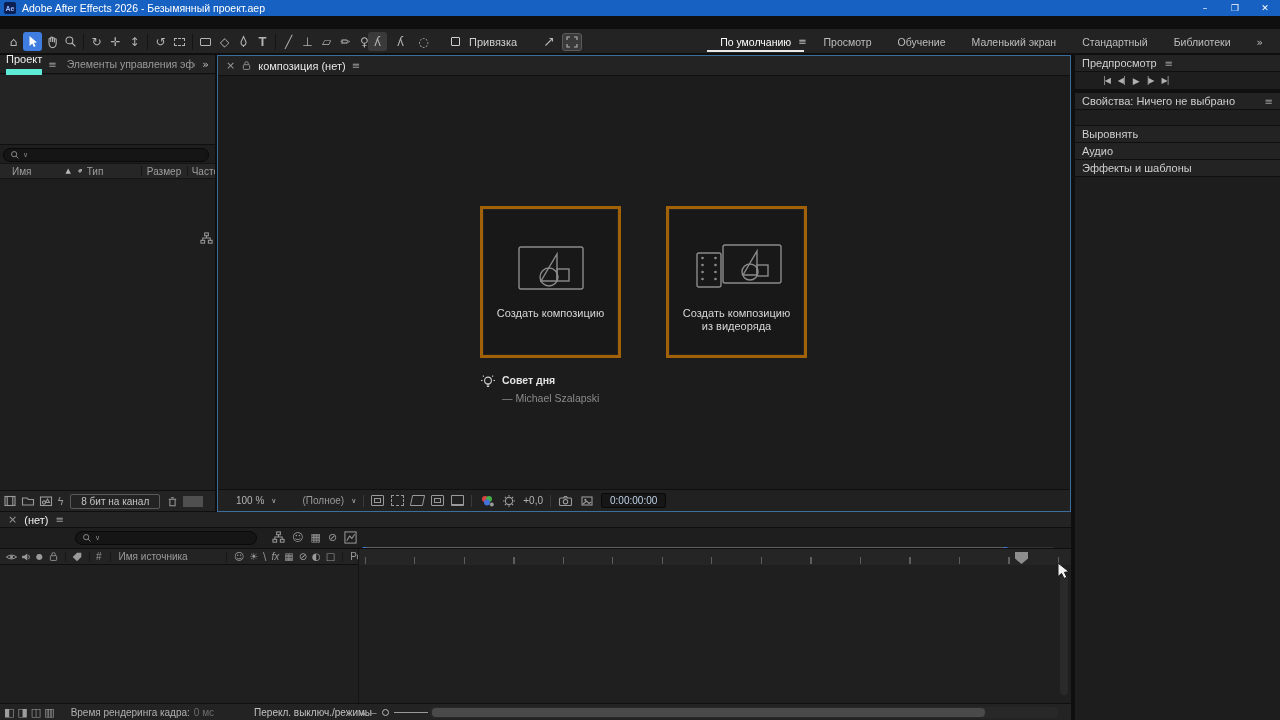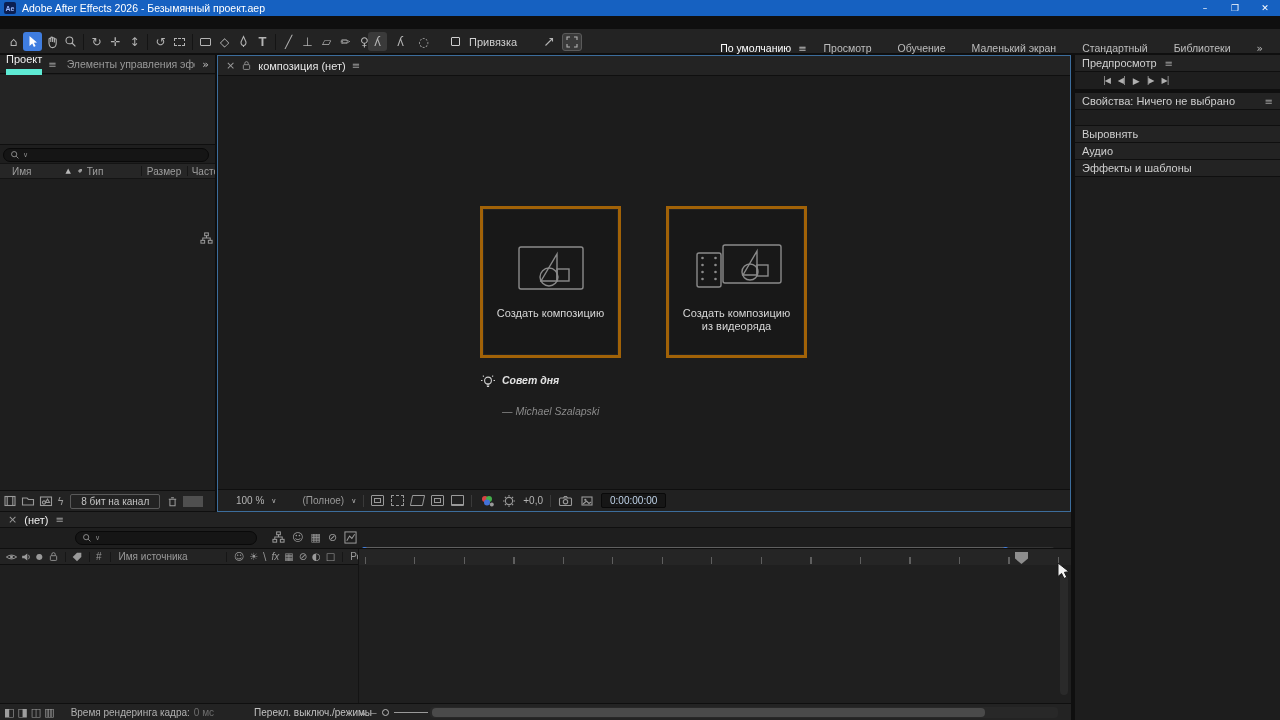--- a/index.html
+++ b/index.html
@@ -33,21 +33,21 @@
   .tool { width:19px; height:19px; display:flex; align-items:center; justify-content:center;
           color:#b4b4b4; font-size:12px; border-radius:3px; }
   .tool.active { background:#3f7de0; color:#fff; }
   .tsep { width:1px; height:16px; background:#141414; margin:0 3px; }
   .boxsolid { width:11px; height:8px; border:1px solid #b4b4b4; border-radius:1px; }
   .boxdash  { width:11px; height:8px; border:1px dashed #b4b4b4; }
   .midtools { position:absolute; left:368px; top:0; height:25px; display:flex; align-items:center; gap:4px; }
   .chkbox { width:9px; height:9px; border:1px solid #cfcfcf; border-radius:1px; margin-right:5px; }
   .fitbtn { width:20px; height:18px; background:#3a3a3a; border:1px solid #5a5a5a; border-radius:3px;
             display:flex; align-items:center; justify-content:center; }
-  .workspaces { position:absolute; right:4px; top:0; height:25px; display:flex; align-items:flex-end; }
+  .workspaces { position:absolute; right:4px; top:0; height:25px; display:flex; align-items:center; }
   .ws { padding:0 13px; color:#bdbdbd; font-size:10.5px; white-space:nowrap; }
   .ws.active { color:#fff; border-bottom:2px solid #e8e8e8; padding-bottom:2px; margin-bottom:-4px; }
   .wsmenu { color:#bdbdbd; margin:0 4px 0 -6px; font-size:10px; }
   .sep { width:1px; height:10px; background:#161616; }
   .hamb { color:#9a9a9a; font-size:10px; }
   .searchbox { background:#151515; border:1px solid #090909; border-radius:8px; height:14px;
                display:flex; align-items:center; padding:0 6px; gap:3px; color:#8a8a8a; }
 
   
   .project { left:0; top:55px; width:215px; height:456px; background:#1e1e1e; }
@@ -82,21 +82,21 @@
   .mini.d { border-style:dashed; }
   .mini.in { position:relative; }
   .mini.in::after { content:""; position:absolute; left:2px; top:2px; right:2px; bottom:2px; border:1px solid #9a9a9a; }
   .mini.sk { transform:skewX(-12deg); }
   .mini.un { border:none; border-bottom:2px solid #9a9a9a; border-top:1px solid #9a9a9a;
              border-left:1px solid #9a9a9a; border-right:1px solid #9a9a9a; }
   .tcpill { background:#161616; border:1px solid #090909; border-radius:2px; padding:1px 8px;
             color:#bed2e8; font-size:10px; }
   .tip { position:absolute; color:#a8a8a8; font-size:10.5px; line-height:12.5px; }
   .tip .t { color:#e2e2e2; font-weight:bold; margin-bottom:2px; }
-  .tip .a { color:#8a8a8a; margin-top:18px; }
+  .tip .a { color:#8a8a8a; margin-top:5px; }
 
   
   .rightcol { left:1075px; top:55px; width:205px; height:665px; background:#1d1d1d; }
   .rrow { background:#232323; height:17px; display:flex; align-items:center; padding:0 7px;
           border-bottom:1px solid #0f0f0f; color:#cfcfcf; }
   .transport { height:18px; background:#1e1e1e; border-bottom:1px solid #0f0f0f;
                display:flex; align-items:center; justify-content:flex-start; padding-left:28px; gap:8px; }
   .tbtn { color:#b0b0b0; font-size:8px; letter-spacing:-1px; }
   .gapline { height:3px; background:#0f0f0f; }
 
@@ -326,21 +326,21 @@
       <div class="lbl">
         <div>Создать композицию</div>
         <div>из видеоряда</div>
       </div>
     </div>
 
     <svg class="ab" style="left:262px; top:318px" width="16" height="16" viewBox="0 0 16 16">
       <circle cx="8" cy="6.5" r="3.4" stroke="#d0d0d0" fill="none" stroke-width="1.1"></circle>
       <path d="M6.6 10.8 H9.4 M6.9 12.4 H9.1 M2.5 6.5 H1 M15 6.5 H13.5 M3.8 2.6 L2.9 1.7 M12.2 2.6 L13.1 1.7" stroke="#d0d0d0" stroke-width="1.1"></path>
     </svg>
-    <div class="tip" style="left:284px; top:318px; width:288px;font-style:italic;">
+    <div class="tip" style="left:284px; top:318px; width:288px;">
       <div class="t">Совет дня</div>
       <div class="a">— Michael Szalapski</div>
     </div>
 
     <div class="cfooter">
       <span>100 %</span>
       <span class="u" style="font-size:7px">∨</span>
       <span style="width:12px"></span>
       <span style="color:#9a9a9a">(Полное)</span>
       <span class="u" style="font-size:7px">∨</span>

